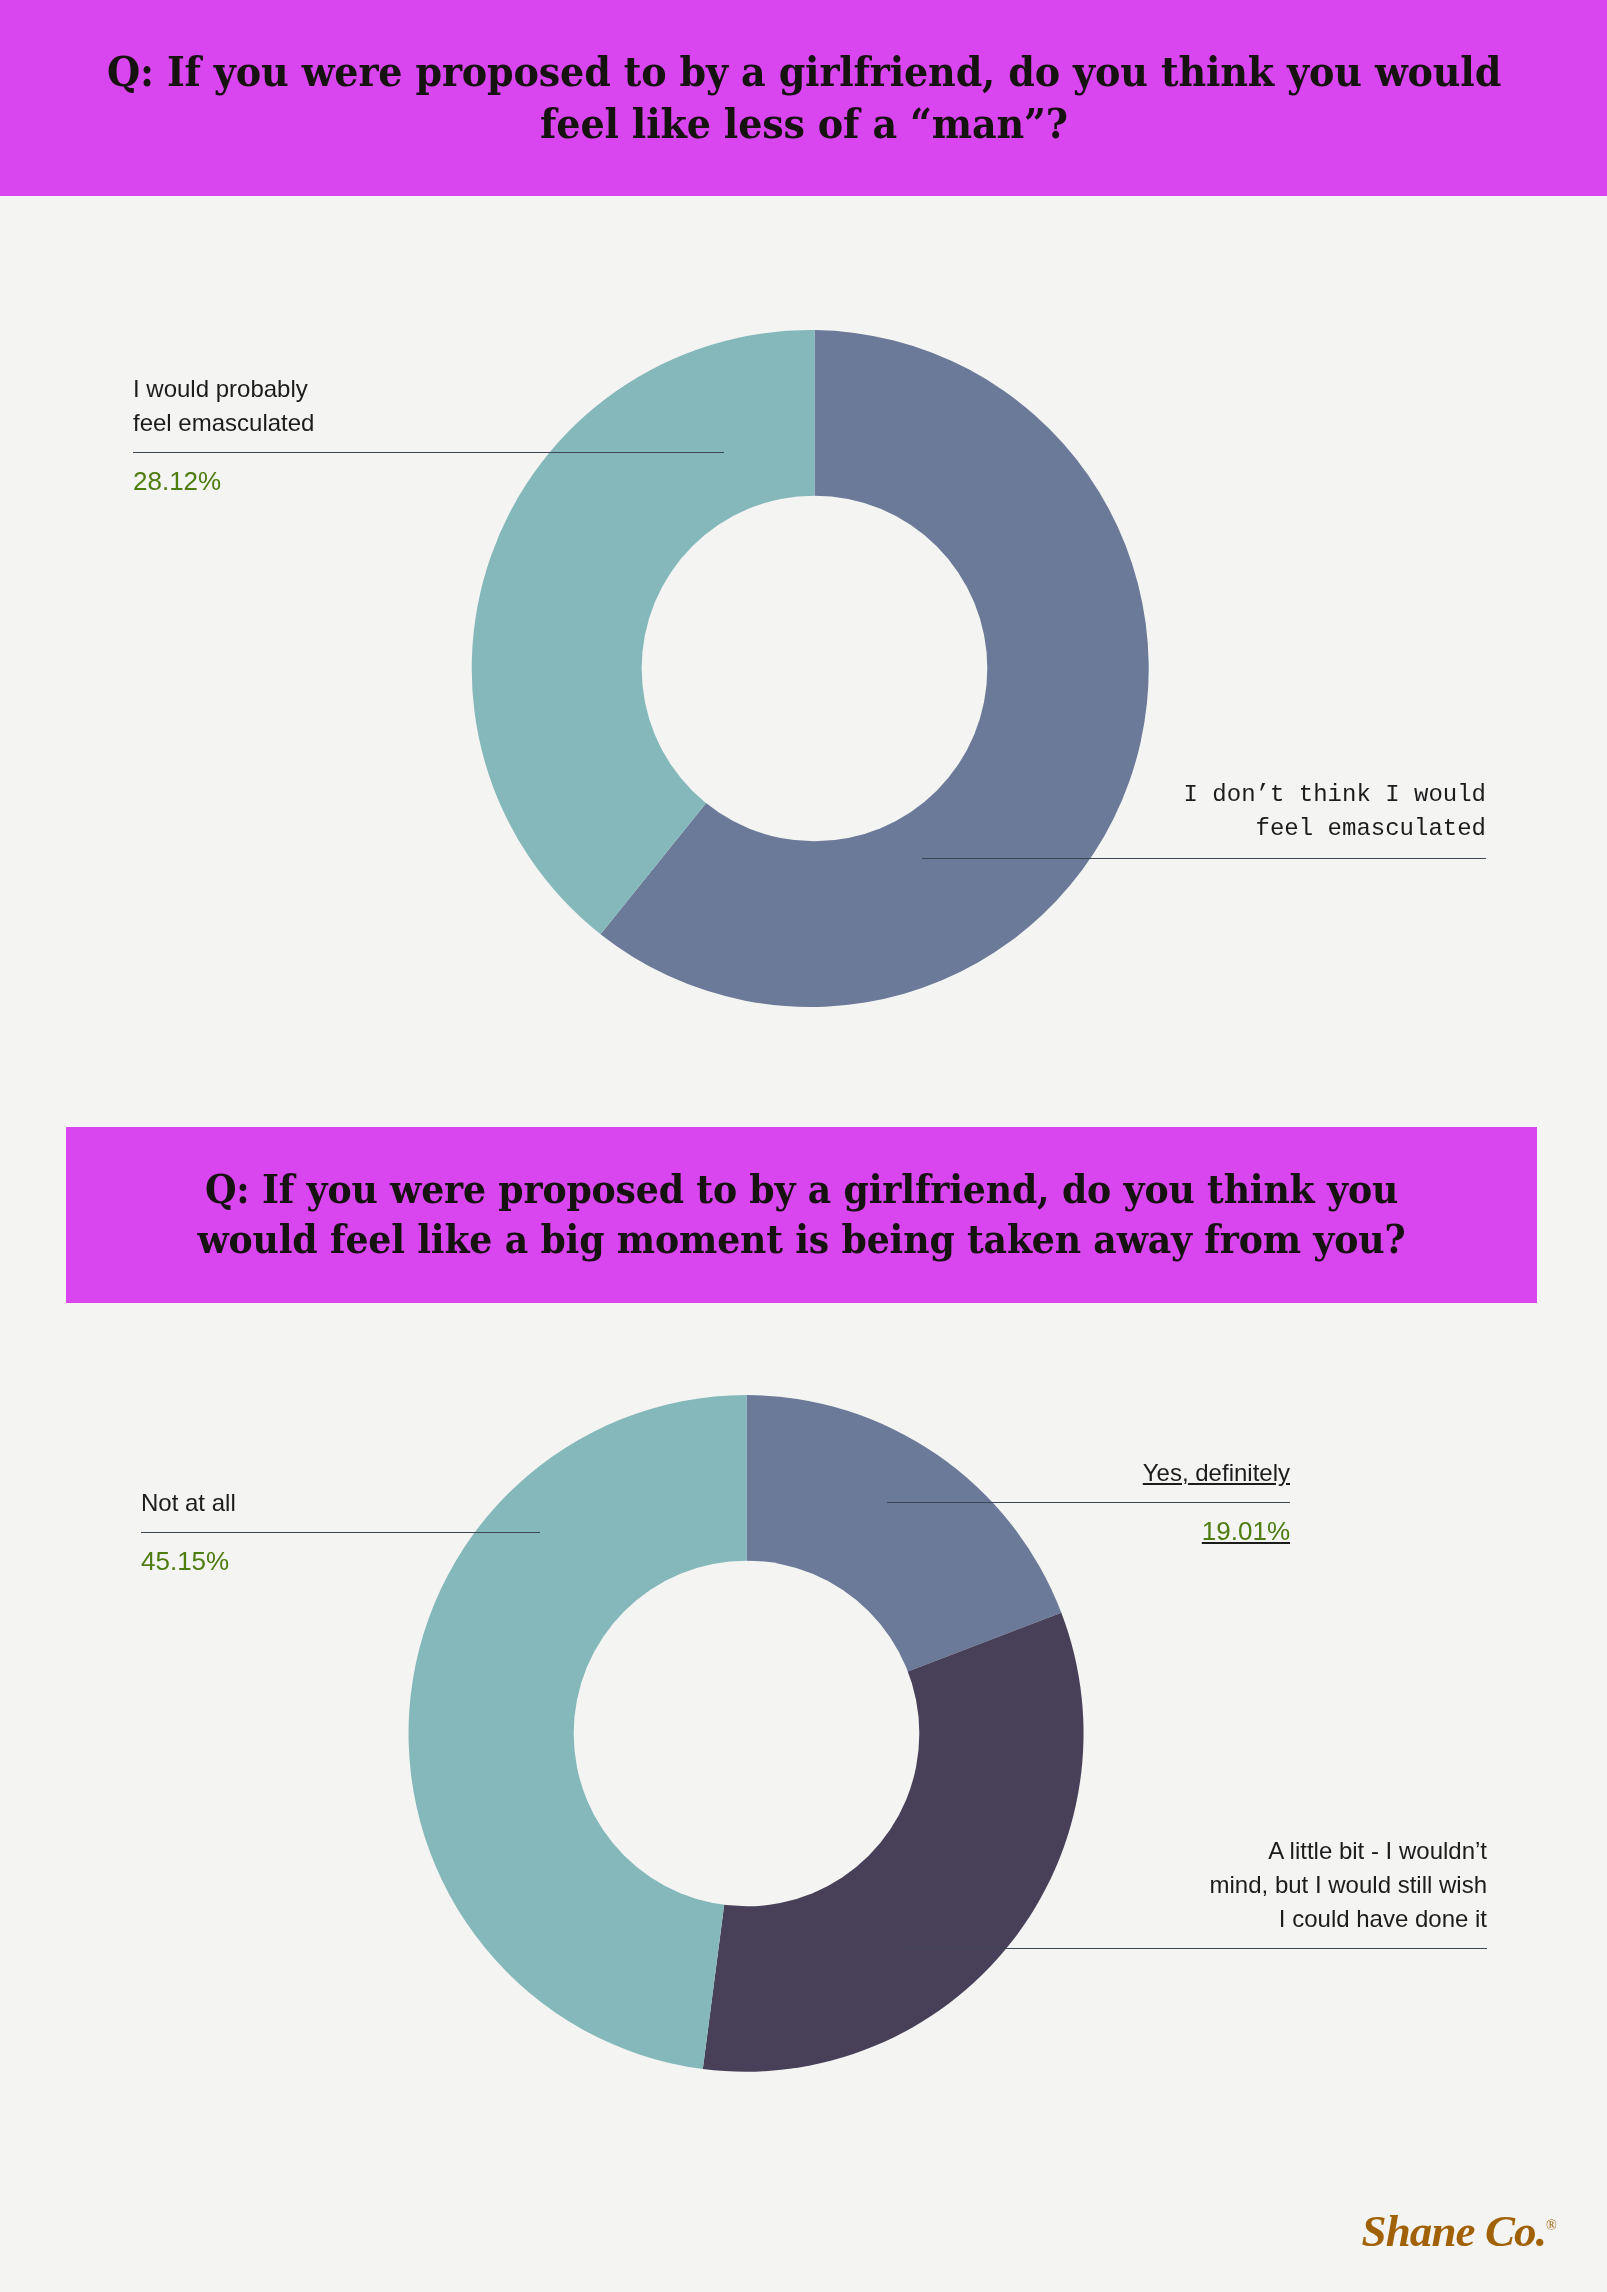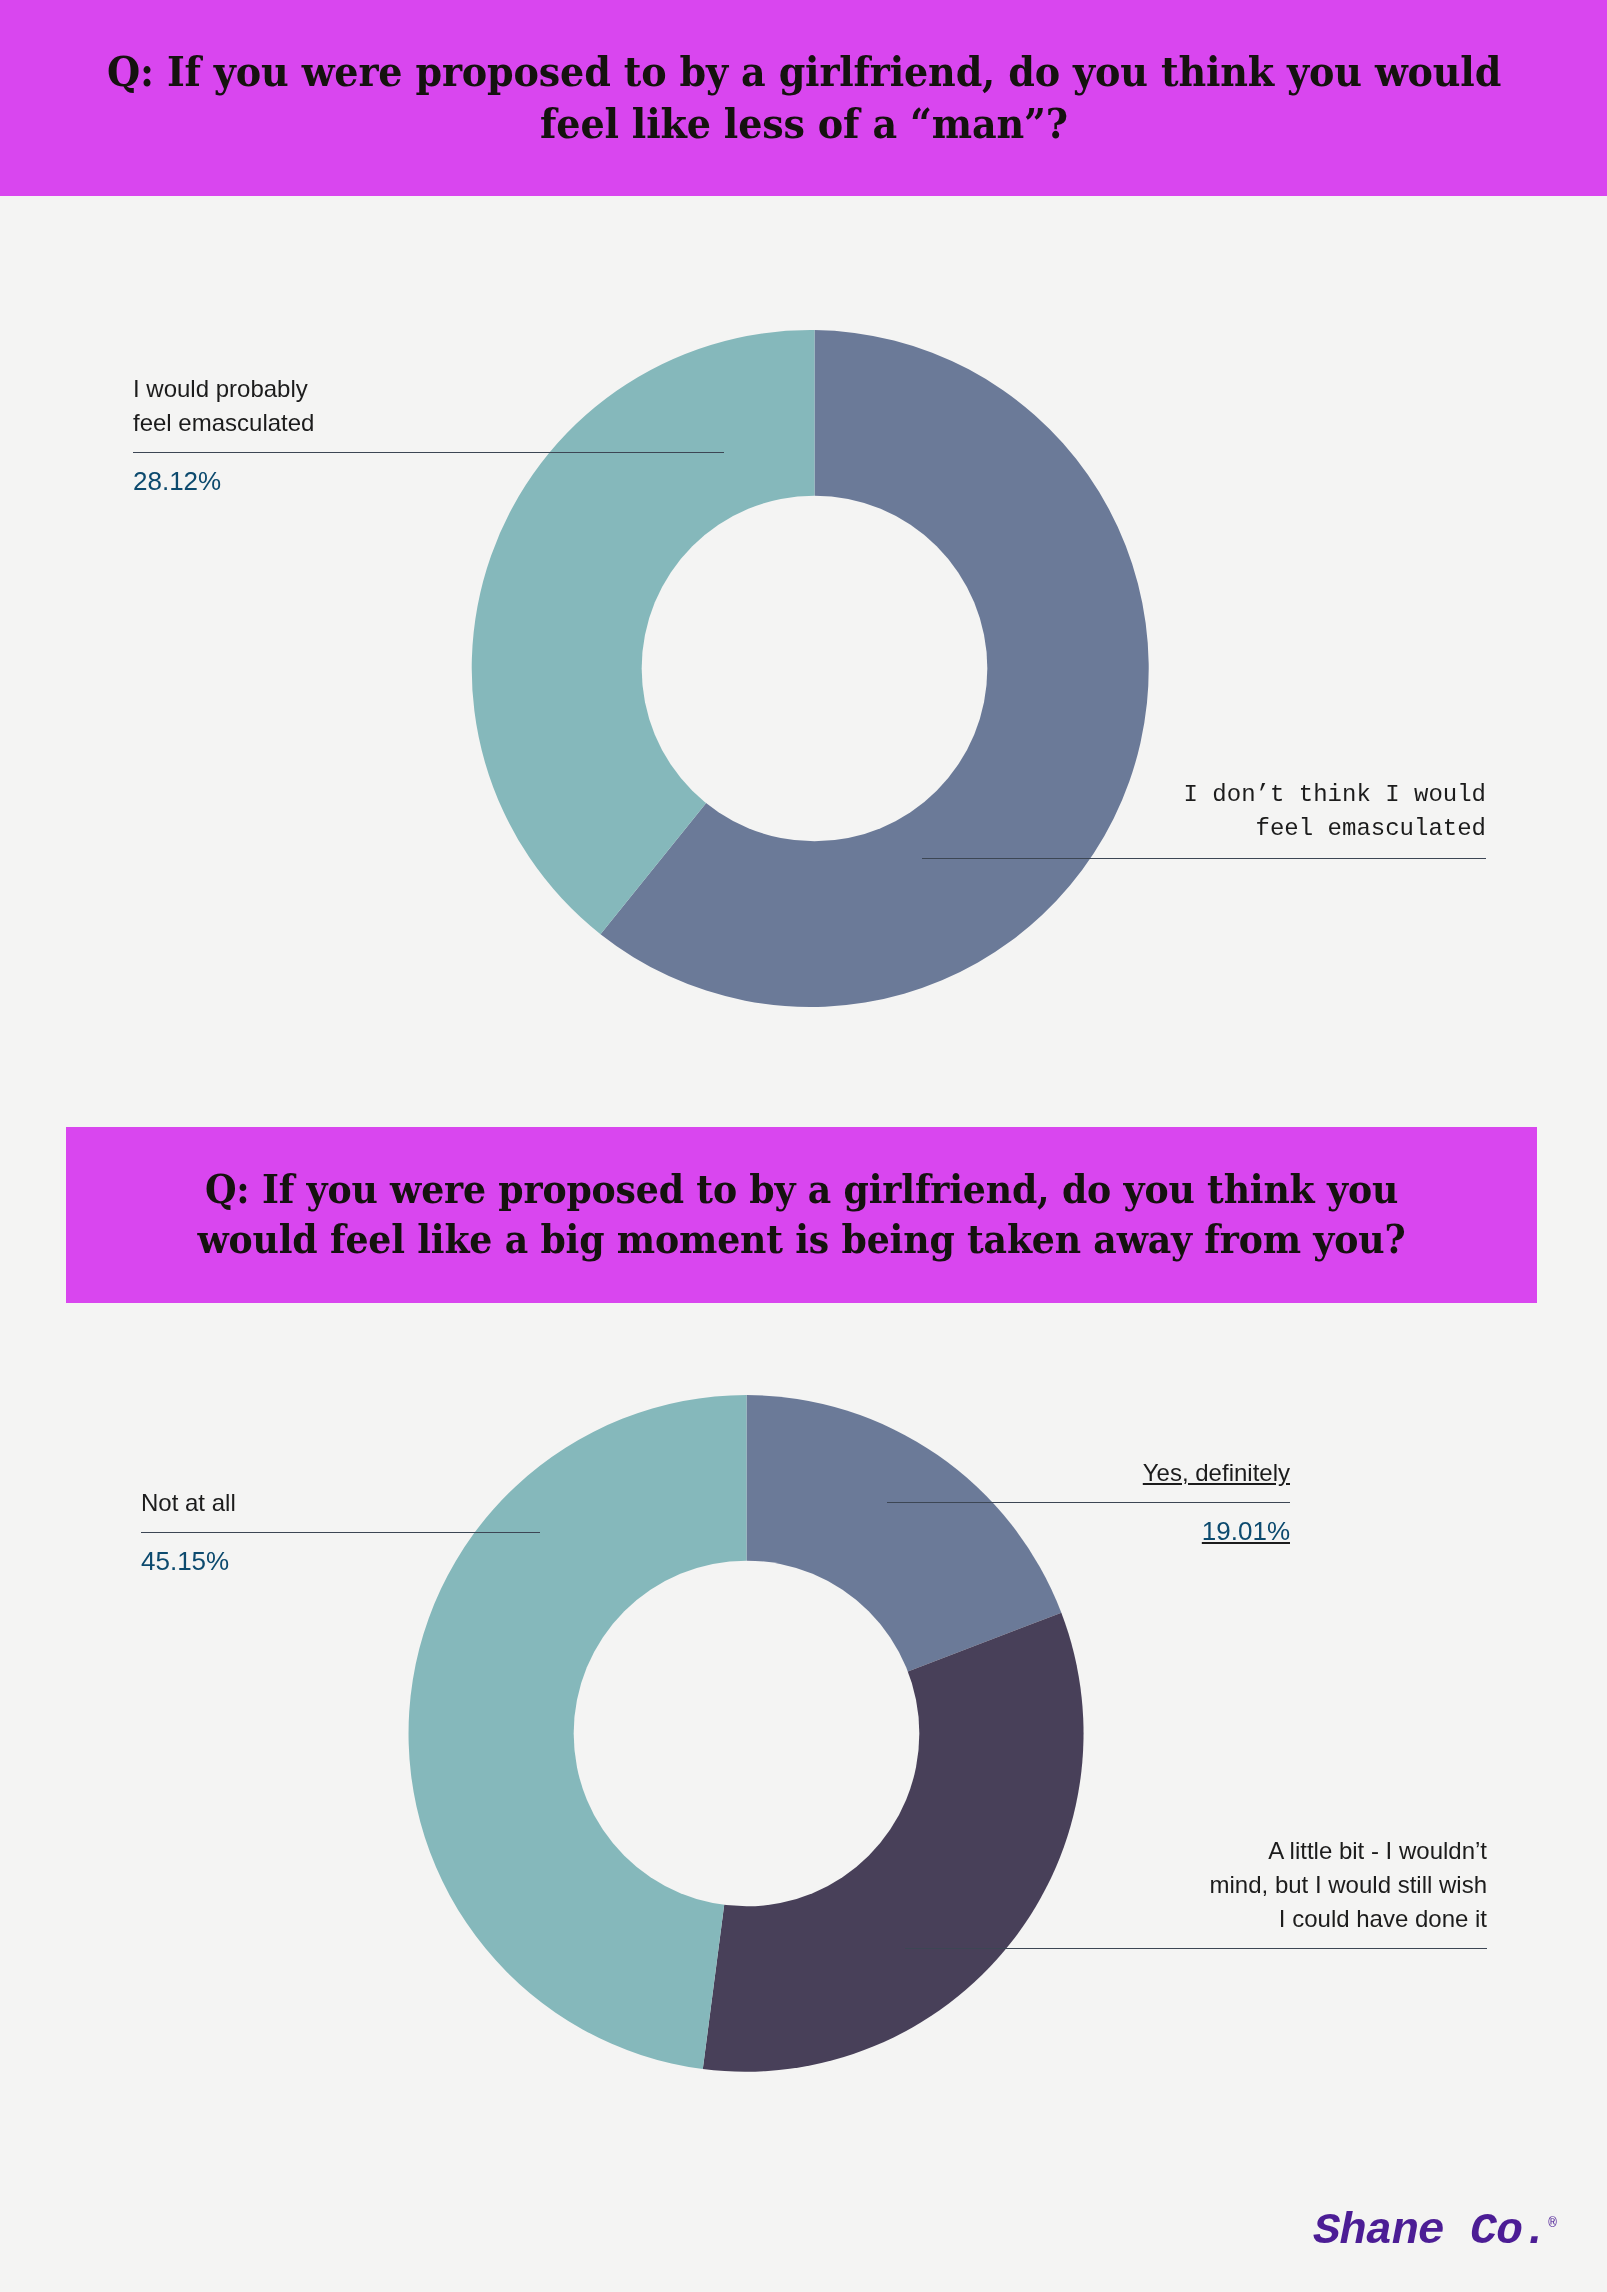--- a/index.html
+++ b/index.html
@@ -72,32 +72,32 @@
   .callout .c-text {
     white-space: pre-line;
   }
   .callout .c-rule {
     height: 0;
     border-top: 1.4px solid #3c4654;
     margin: 11.6px 0 10.7px 0;
   }
   .callout .c-value {
     font-size: 26px;
-    color: #0c4a6e;
+    color: #4d7c0f;
   }
   .callout.left  { text-align: left; margin-top: 20px; }
   .callout.right { text-align: right; }
 
   
   .logo {
     position: absolute;
     right: 52px;
     bottom: 36px;
-    color: #4c1d95;
-    font-family: Liberation Mono, monospace;
+    color: #a16207;
+    font-family: Liberation Serif, serif;
     font-style: italic;
     font-weight: 700;
     font-size: 45px;
     letter-spacing: -0.9px;
     white-space: nowrap;
   }
   .logo .reg {
     font-size: 14.3px;
     vertical-align: super;
     font-style: normal;

